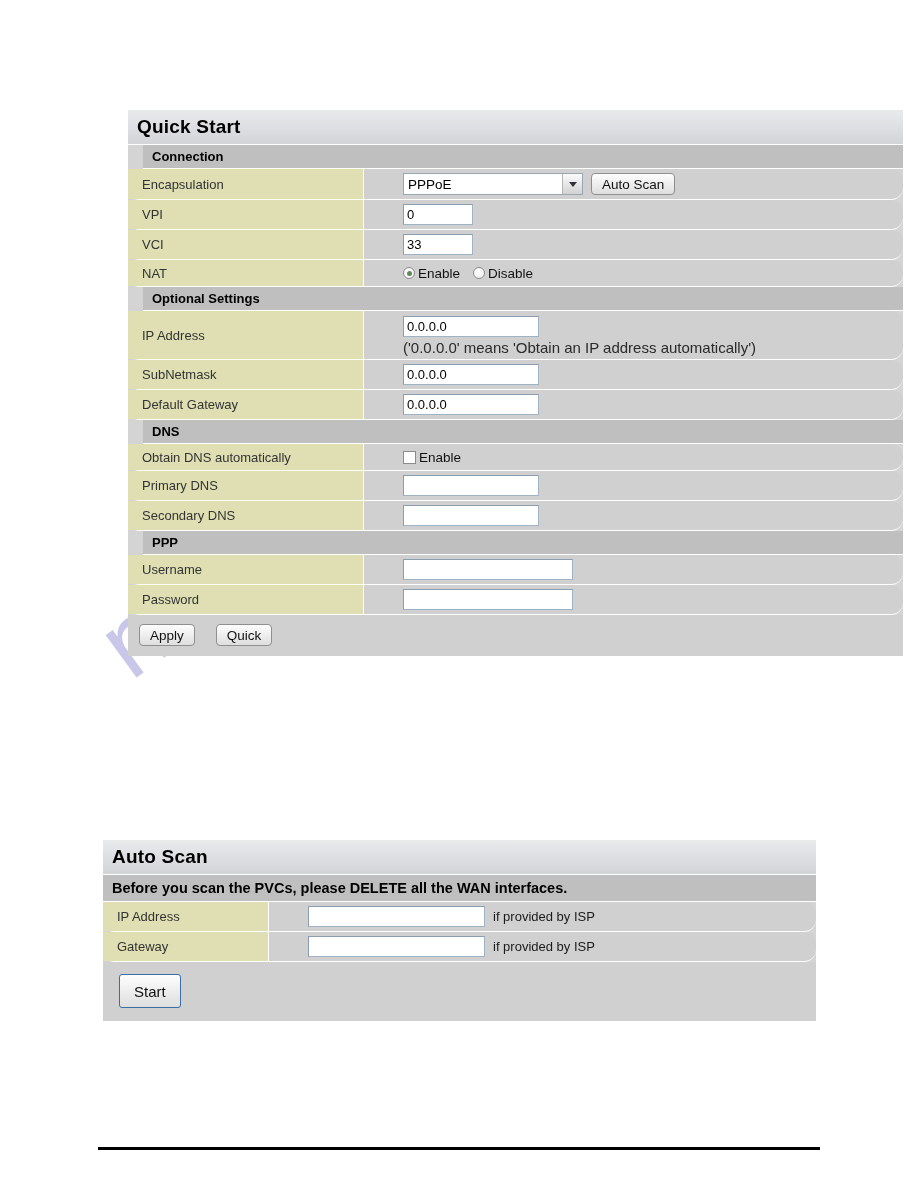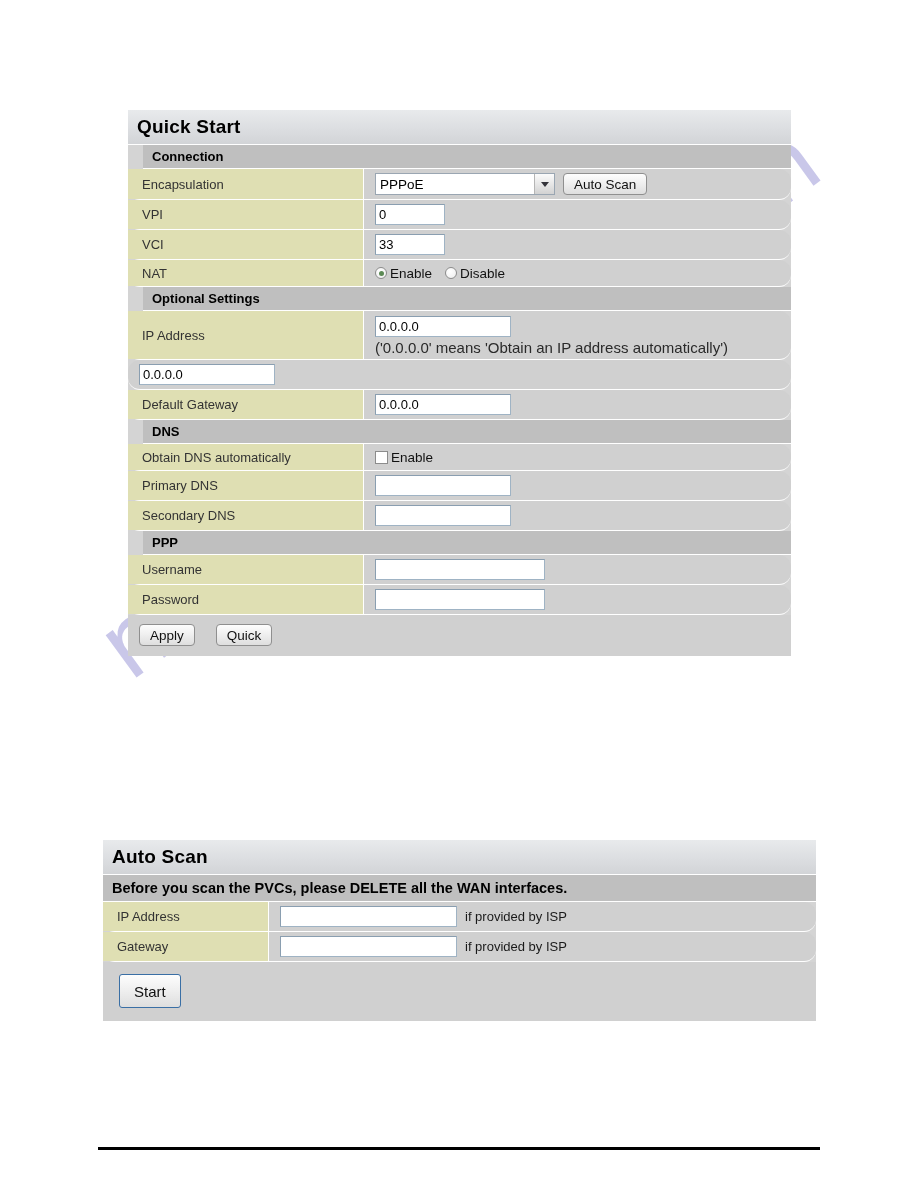--- a/index.html
+++ b/index.html
@@ -43,21 +43,21 @@
   
   .panel {
     position: absolute;
     z-index: 10;
     box-sizing: border-box;
     background: #d4d4d4;
   }
   #quick-start-panel {
     left: 128px;
     top: 110px;
-    width: 663px;
+    width: 775px;
   }
   #auto-scan-panel {
     left: 103px;
     top: 840px;
     width: 713px;
   }
 
   
   .panel-title {
     background: linear-gradient(to bottom, #e8eaec 0%, #dcdee1 55%, #d2d4d7 100%);
@@ -108,20 +108,21 @@
     border-right: 1px solid #ffffff;
     flex: 0 0 auto;
   }
   .row .field {
     padding: 4px 0 4px 11px;
     box-sizing: border-box;
     display: flex;
     align-items: center;
     flex: 1 1 auto;
     gap: 8px;
+    margin-left: 28px;
   }
   .row.tall .field {
     flex-direction: column;
     align-items: flex-start;
     gap: 2px;
     padding-top: 5px;
     padding-bottom: 3px;
   }
 
   
@@ -314,20 +315,21 @@
 
   <div class="row tall">
     <div class="label">IP Address</div>
     <div class="field">
       <input class="textbox tb-ip" type="text" value="0.0.0.0" style="">
       <span class="hint">('0.0.0.0' means 'Obtain an IP address automatically')</span>
     </div>
   </div>
 
   <div class="row">
+    <div class="label">SubNetmask</div>
     <div class="field">
       <input class="textbox tb-ip" type="text" value="0.0.0.0" style="">
     </div>
   </div>
 
   <div class="row">
     <div class="label">Default Gateway</div>
     <div class="field">
       <input class="textbox tb-ip" type="text" value="0.0.0.0" style="">
     </div>

